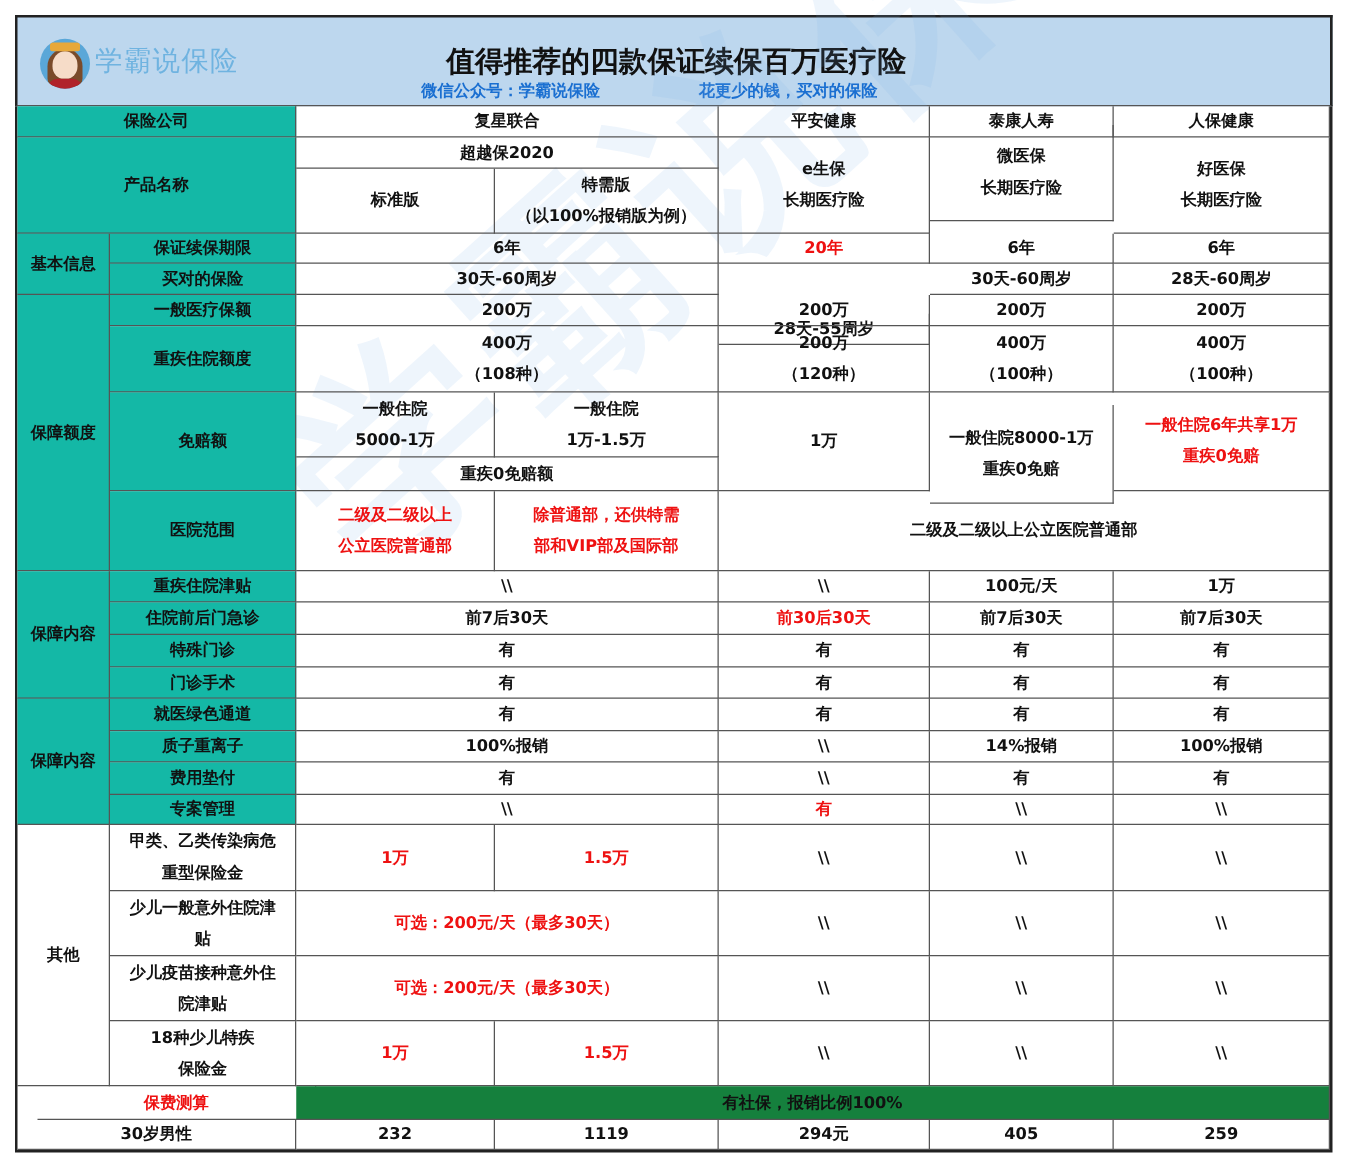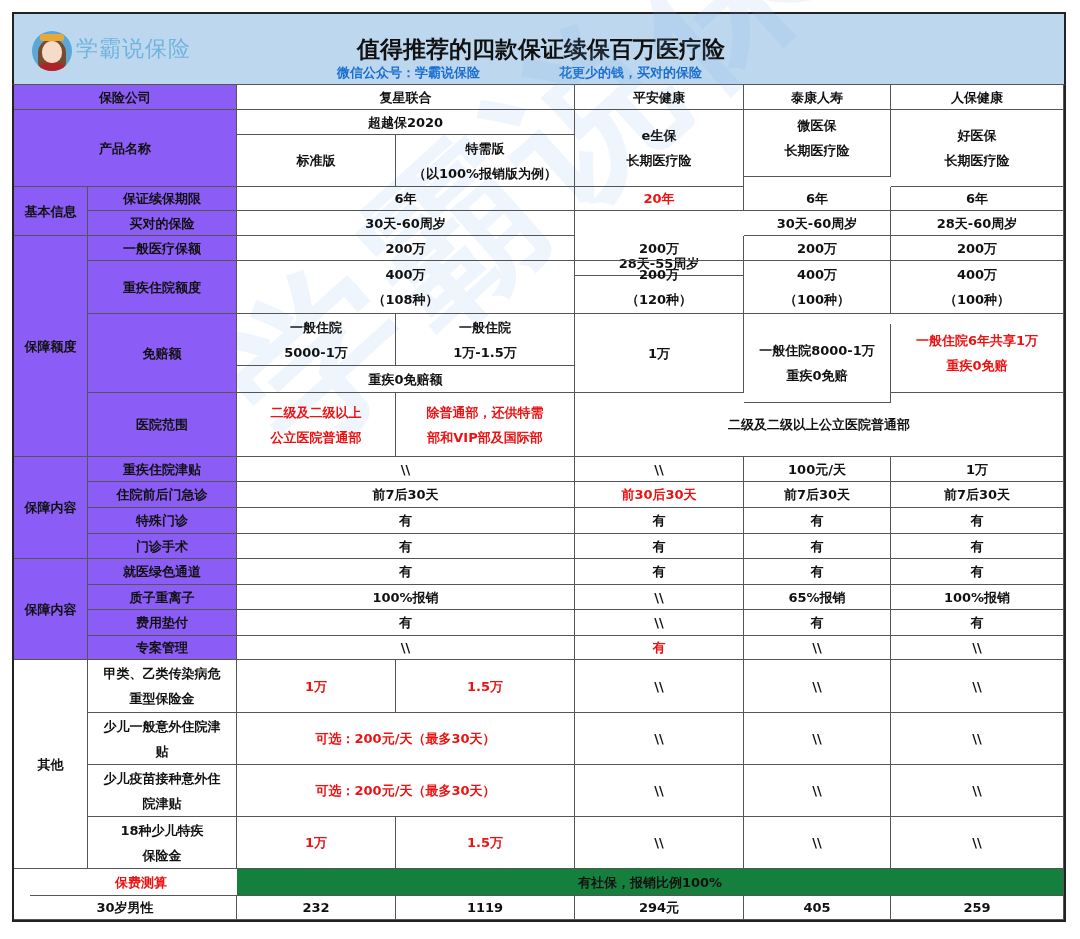--- a/index.html
+++ b/index.html
@@ -16,21 +16,21 @@
   .logo .hair { position:absolute; left:6px; top:8px; width:28px; height:30px; border-radius:14px 14px 6px 6px;
                 background:#7a4b2a; }
   .logo .cap { position:absolute; left:8px; top:3px; width:24px; height:7px; background:#e7a83a; border-radius:2px;}
   .logo .robe { position:absolute; left:6px; top:32px; width:28px; height:12px; background:#b0222a; border-radius:8px 8px 0 0;}
   .brand { position:absolute; left:62px; top:20px; font-size:22px; color:#6fb3e0; letter-spacing:1px; }
   .title { position:absolute; left:0; width:1054px; top:20px; text-align:center; font-size:23px; font-weight:bold; color:#111; }
   .subtitle { position:absolute; top:59px; font-size:13px; color:#1a6fd1; font-weight:bold; }
   .cell { position:absolute; box-sizing:border-box; border-right:1px solid #555; border-bottom:1px solid #555;
           display:flex; align-items:center; justify-content:center; text-align:center;
           font-size:13px; font-weight:bold; line-height:25px; white-space:pre-line; }
-  .lbl { background:#8b5cf6; }
+  .lbl { background:#14b8a6; }
   .red { color:#ee1111; }
   .blue-bg { background:#15803d; }
   .wm { position:absolute; left:180px; top:330px; font-size:170px; font-weight:bold; color:rgba(120,180,235,0.13);
         transform:rotate(-42deg); transform-origin:left top; white-space:nowrap; pointer-events:none; letter-spacing:10px; }
 </style>
 </head>
 <body>
 
 <div class="sheet"></div>
 
@@ -144,21 +144,21 @@
 <div class="cell lbl" style="left:14px;top:559px;width:74px;height:101px;">保障内容</div>
 <div class="cell lbl" style="left:88px;top:559px;width:149px;height:26px;">就医绿色通道</div>
 <div class="cell" style="left:237px;top:559px;width:338px;height:26px;">有</div>
 <div class="cell" style="left:575px;top:559px;width:169px;height:26px;">有</div>
 <div class="cell" style="left:744px;top:559px;width:147px;height:26px;">有</div>
 <div class="cell" style="left:891px;top:559px;width:173px;height:26px;">有</div>
 
 <div class="cell lbl" style="left:88px;top:585px;width:149px;height:25px;">质子重离子</div>
 <div class="cell" style="left:237px;top:585px;width:338px;height:25px;">100%报销</div>
 <div class="cell" style="left:575px;top:585px;width:169px;height:25px;">\\</div>
-<div class="cell" style="left:744px;top:585px;width:147px;height:25px;">65%报销</div>
+<div class="cell" style="left:744px;top:585px;width:147px;height:25px;">14%报销</div>
 <div class="cell" style="left:891px;top:585px;width:173px;height:25px;">100%报销</div>
 
 <div class="cell lbl" style="left:88px;top:610px;width:149px;height:26px;">费用垫付</div>
 <div class="cell" style="left:237px;top:610px;width:338px;height:26px;">有</div>
 <div class="cell" style="left:575px;top:610px;width:169px;height:26px;">\\</div>
 <div class="cell" style="left:744px;top:610px;width:147px;height:26px;">有</div>
 <div class="cell" style="left:891px;top:610px;width:173px;height:26px;">有</div>
 
 <div class="cell lbl" style="left:88px;top:636px;width:149px;height:24px;">专案管理</div>
 <div class="cell" style="left:237px;top:636px;width:338px;height:24px;">\\</div>

